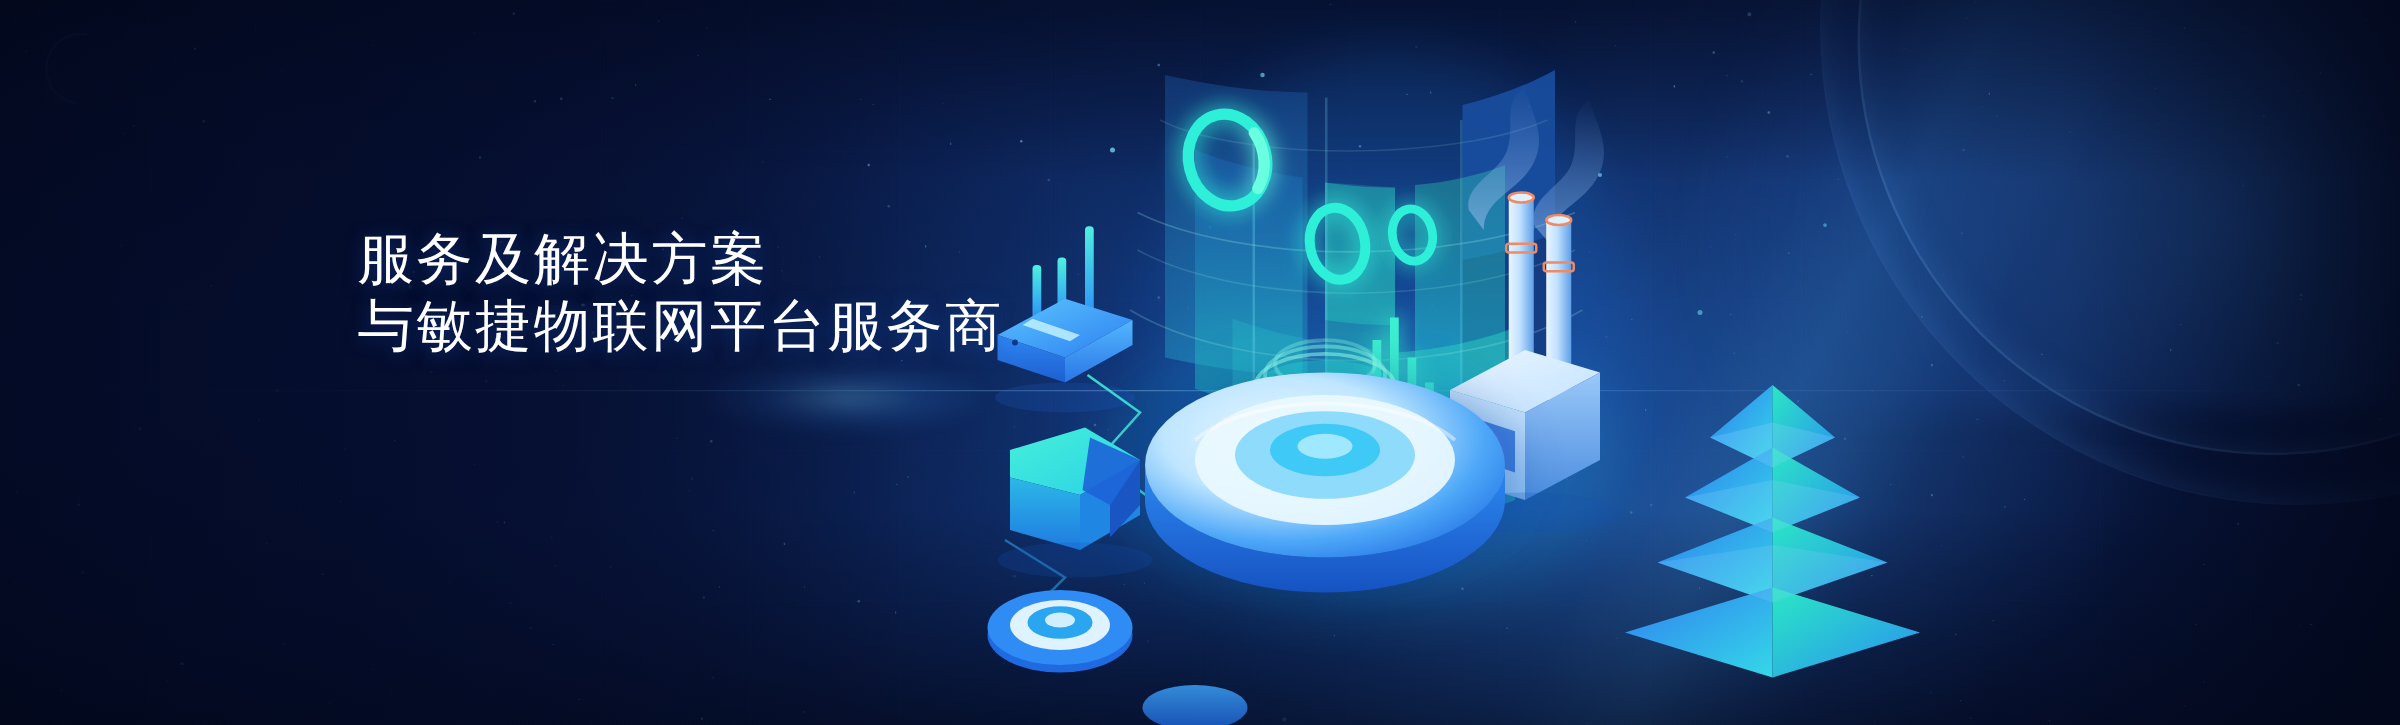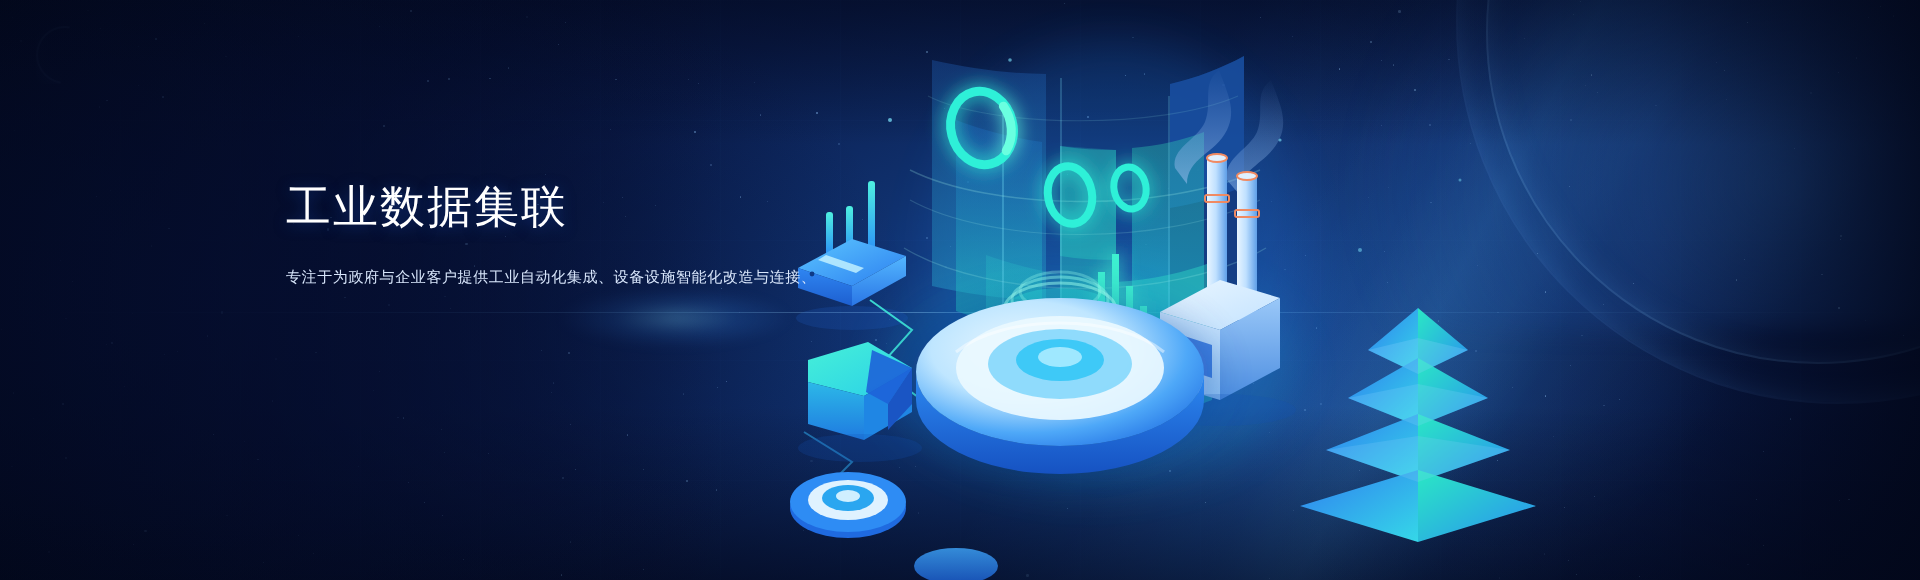--- a/index.html
+++ b/index.html
@@ -660,20 +660,20 @@
         <circle cx="520" cy="140" r="1.6" opacity="0.6"></circle>
         <circle cx="600" cy="250" r="2" opacity="0.5"></circle>
         <circle cx="250" cy="60" r="1.8" opacity="0.6"></circle>
         <circle cx="700" cy="180" r="1.5" opacity="0.45"></circle>
       </g>
     </svg>
   </div>
 
   <div class="copy">
     <h1 class="headline">
-      <span>工业数据集联</span>
+      <span>服务及解决方案</span>
+      <span class="l2">与敏捷物联网平台服务商</span>
     </h1>
     <p class="subtitle">
-      <span>专注于为政府与企业客户提供工业自动化集成、设备设施智能化改造与连接、</span>
     </p>
   </div>
 
 </div>
 
 </body></html>

